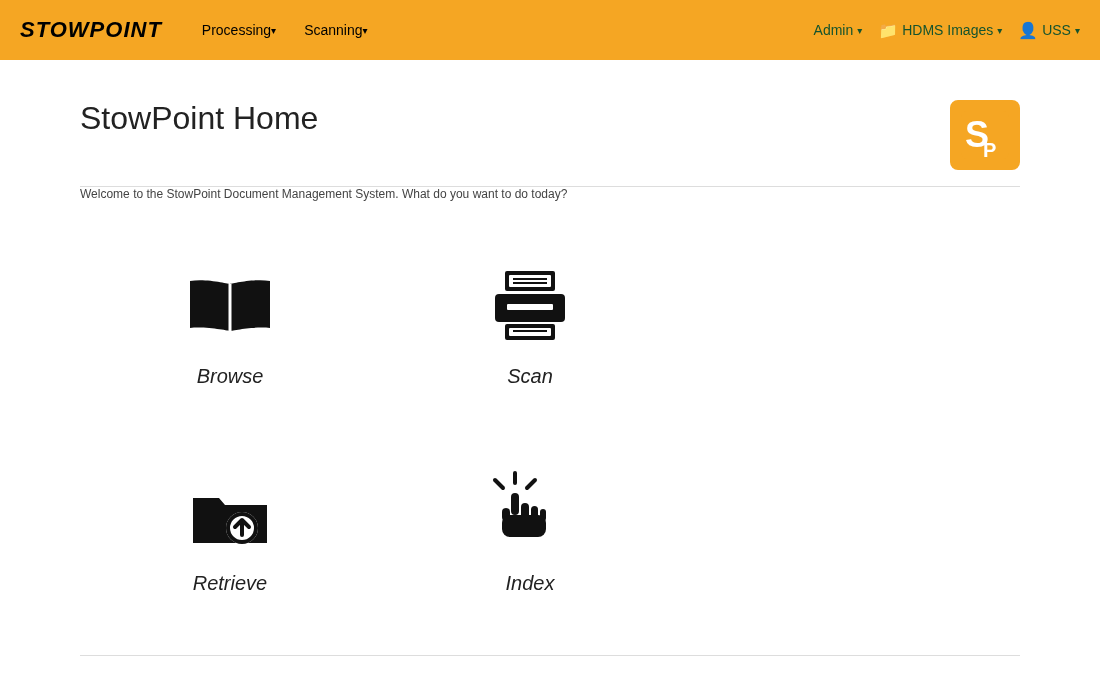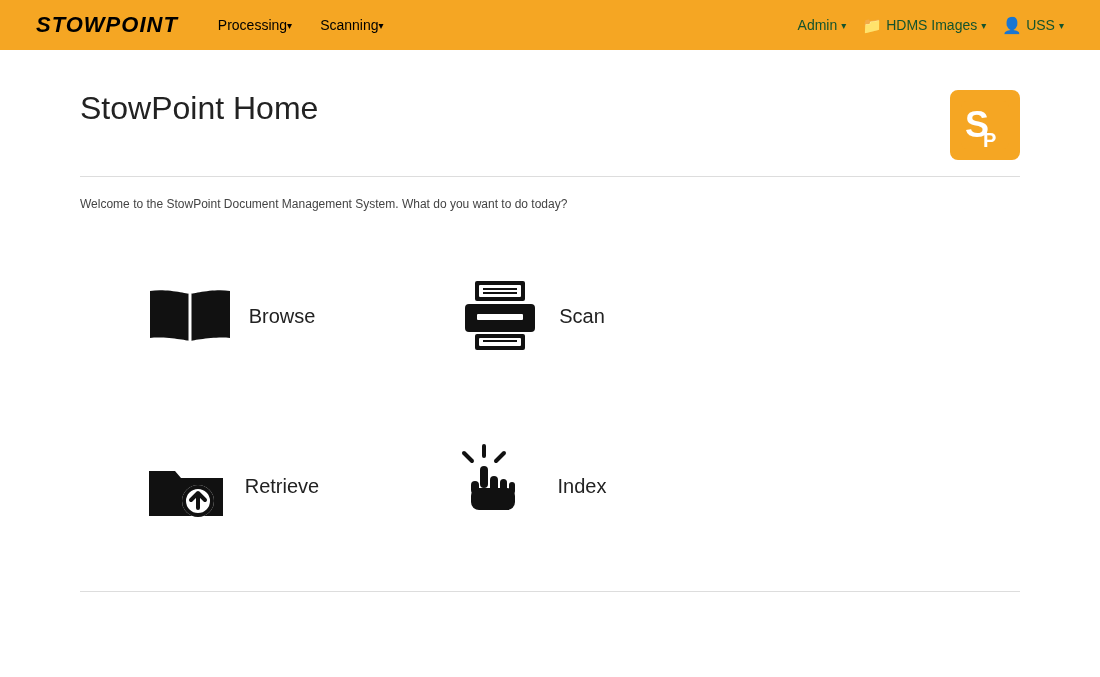--- a/index.html
+++ b/index.html
@@ -1,24 +1,24 @@
 <!DOCTYPE html>
 <html><head>
   <meta charset="utf-8">
   <style>
     * { margin: 0; padding: 0; box-sizing: border-box; }
     body { font-family: 'Segoe UI', Arial, sans-serif; background: #fff; color: #222; }
 
     
     nav {
       background: #F5A623;
-      height: 50px;
-      display: flex;
-      align-items: center;
-      padding: 0 36px;
+      height: 60px;
+      display: flex;
+      align-items: center;
+      padding: 0 20px;
       position: relative;
     }
     .nav-brand {
       font-size: 22px;
       font-weight: 900;
       letter-spacing: 1px;
       color: #000;
       margin-right: 30px;
     }
     .nav-brand span { font-style: italic; }
@@ -61,21 +61,20 @@
       margin: 0 auto;
       padding: 40px 60px 40px 60px;
     }
 
     .page-title-row {
       display: flex;
       align-items: flex-start;
       justify-content: space-between;
       border-bottom: 1px solid #ddd;
       padding-bottom: 16px;
-      margin-bottom: 20px;
     }
     .page-title {
       font-size: 32px;
       font-weight: 400;
       color: #222;
     }
     .logo-badge {
       width: 70px;
       height: 70px;
       background: #F5A623;
@@ -100,26 +99,27 @@
     .icon-grid {
       display: grid;
       grid-template-columns: repeat(3, 1fr);
       row-gap: 20px;
       column-gap: 0;
       margin-bottom: 40px;
       max-width: 900px;
     }
     .icon-item {
       display: flex;
-      flex-direction: row;
+      flex-direction: column;
       align-items: center;
       justify-content: center;
       cursor: pointer;
       padding: 20px 10px;
       gap: 14px;
+      font-style: italic;
     }
     .icon-label {
       font-size: 20px;
       font-weight: 400;
       color: #222;
     }
     .icon-svg {
       width: 90px;
       height: 90px;
       display: flex;

